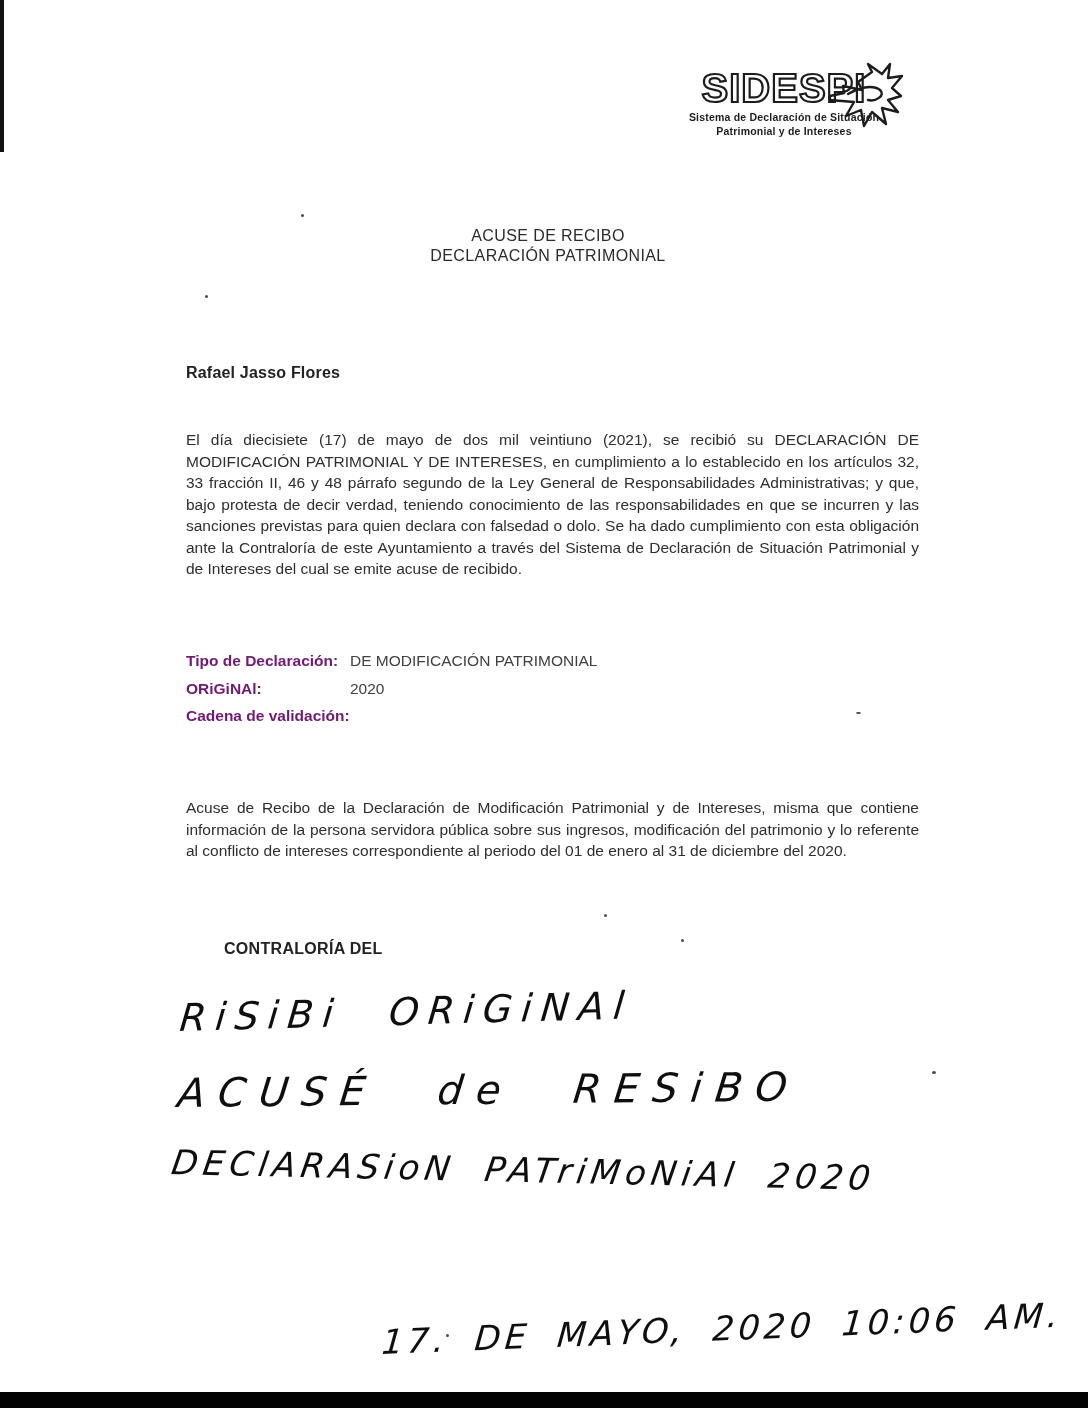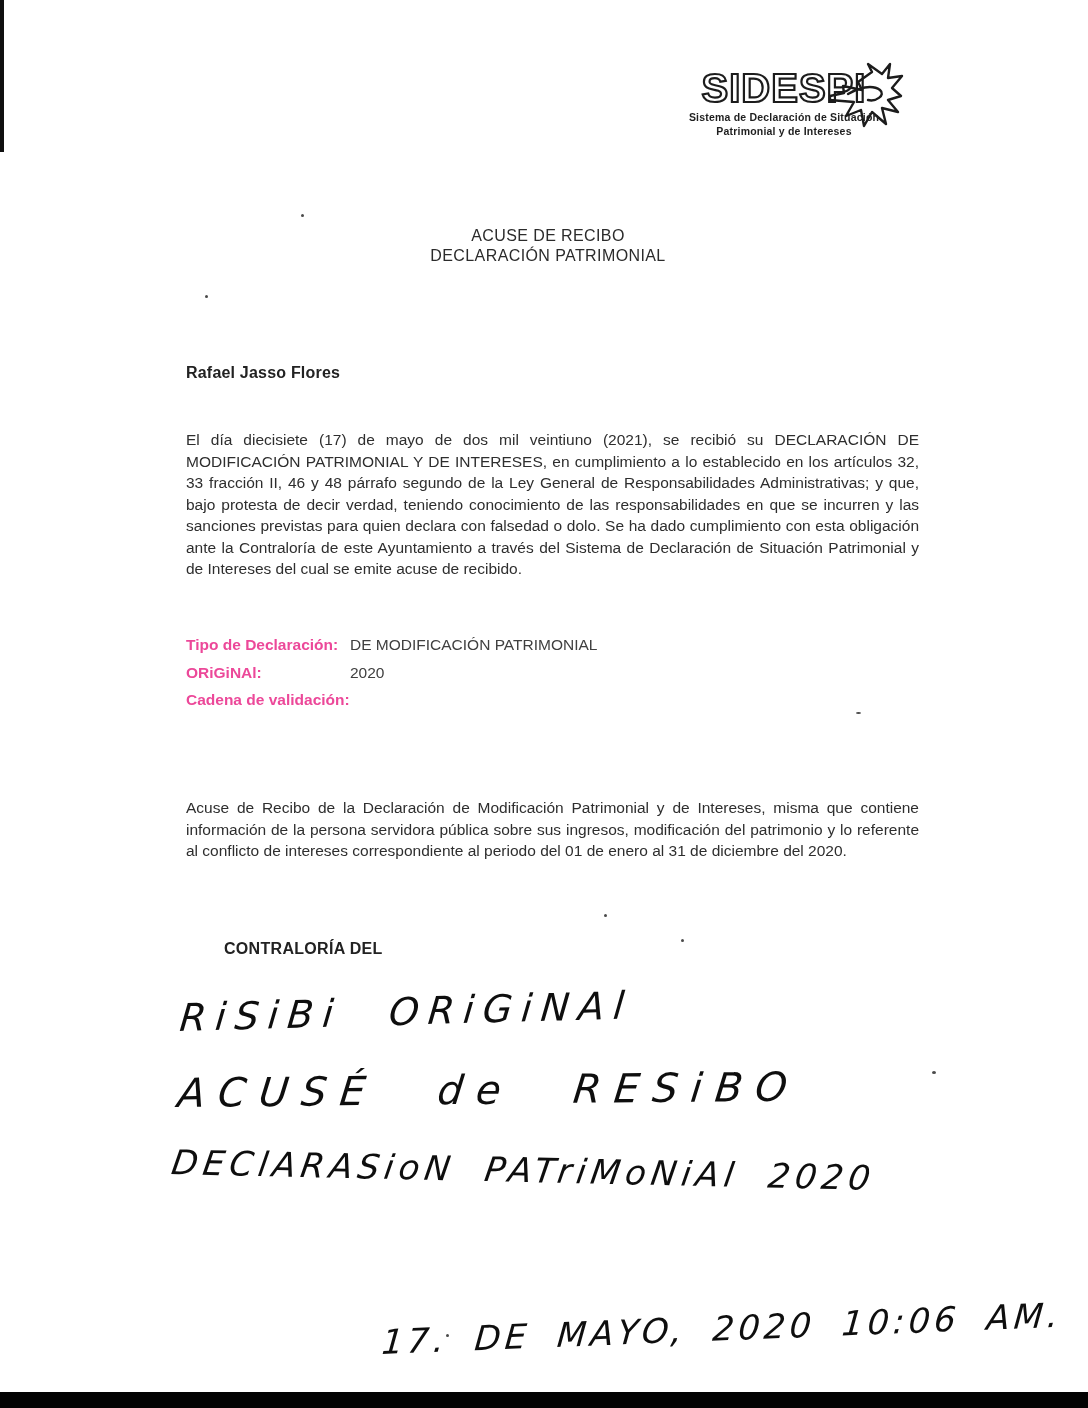--- a/index.html
+++ b/index.html
@@ -44,21 +44,21 @@
   .recipient { position: absolute; left: 186px; top: 364px; font-size: 16px; font-weight: bold; color: #222; letter-spacing: 0.2px; }
   .para {
     position: absolute; left: 186px; width: 733px;
     font-size: 15.5px; line-height: 21.5px; text-align: justify; color: #2e2e2e;
   }
   .para1 { top: 429px; }
   .para2 { top: 797px; }
 
   .details { position: absolute; left: 186px; top: 636px; font-size: 15.5px; }
   .details .row { display: flex; height: 27.5px; align-items: baseline; }
-  .details .lbl { width: 164px; font-weight: bold; color: #ec4899; flex: none; }
+  .details .lbl { width: 164px; font-weight: bold; color: #701a75; flex: none; margin-top: 16px; }
   .details .val { color: #404040; }
 
   .department { position: absolute; left: 186px; top: 940px; font-size: 16px; font-weight: bold; color: #222; letter-spacing: 0.3px; margin-left: 38px; }
 
   
   .hw {
     position: absolute;
     font-family: "DejaVu Sans", sans-serif;
     font-style: italic;
     color: #0e0e0e;

